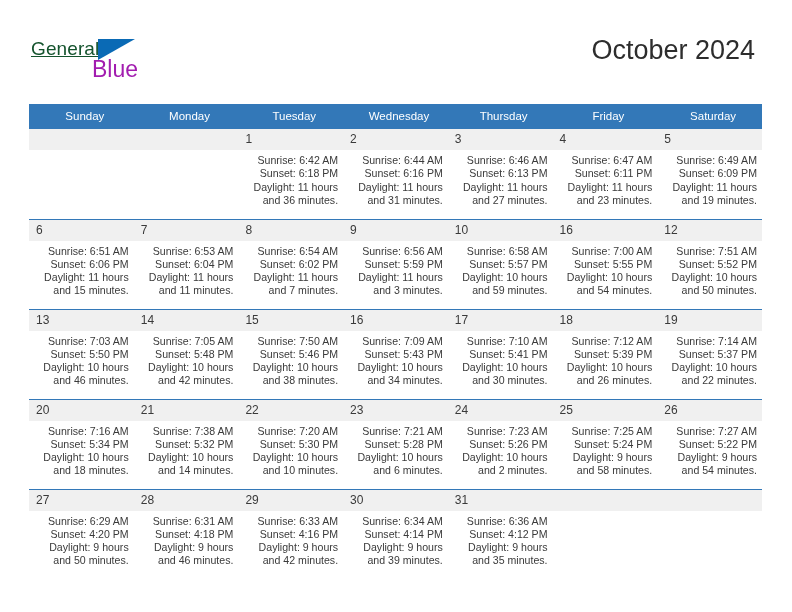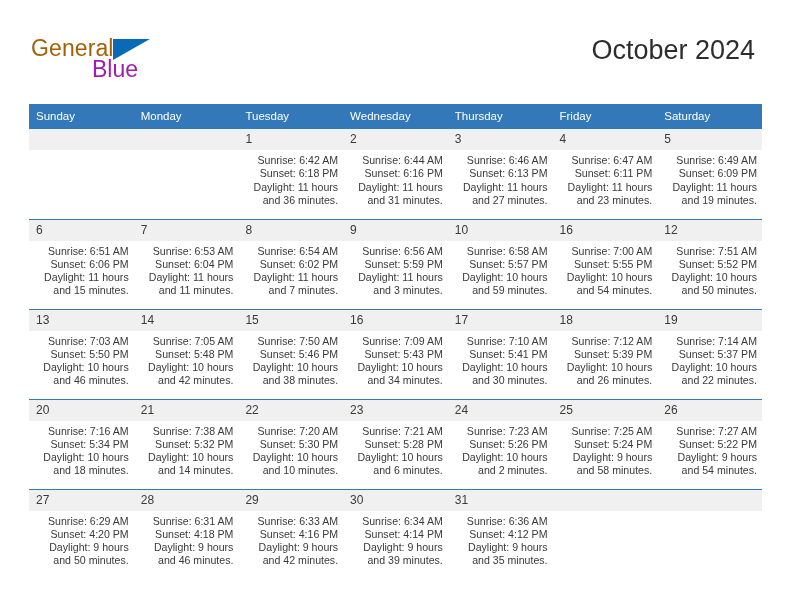--- a/index.html
+++ b/index.html
@@ -21,25 +21,26 @@
   }
   .logo {
     position: absolute;
     left: 31px;
     top: 36px;
     width: 200px;
   }
   .logo-row1 {
     position: relative;
     display: block;
-    font-size: 23px;
+    font-size: 19px;
     line-height: 25px;
     letter-spacing: 0.1px;
-    color: #a16207;
+    color: #14532d;
     font-weight: 400;
+    text-decoration: underline;
   }
   .logo-tri {
     display: inline-block;
     width: 0; height: 0;
     border-left: 37px solid #0a6ab5;
     border-bottom: 21px solid transparent;
     vertical-align: top;
     margin-left: -1px;
     margin-top: 3px;
   }
@@ -79,21 +80,21 @@
     top: 104px;
     width: 733px;
     border-collapse: collapse;
     table-layout: fixed;
   }
   .calendar th {
     background: #3378b8;
     color: #ffffff;
     font-size: 11.5px;
     font-weight: 400;
-    text-align: left;
+    text-align: center;
     padding: 6px 0 6px 7px;
     height: 21px;
     line-height: 13px;
   }
   .calendar td {
     width: 104.71px;
     vertical-align: top;
     padding: 0;
     border-top: 1px solid #3378b8;
     background: #ffffff;

